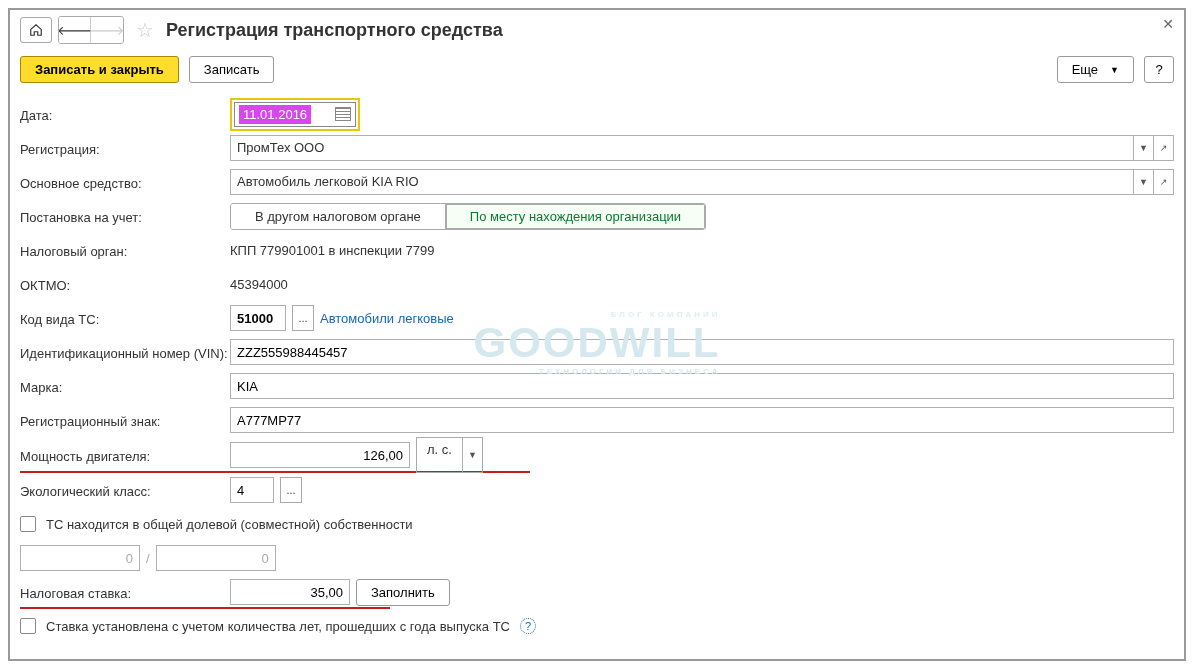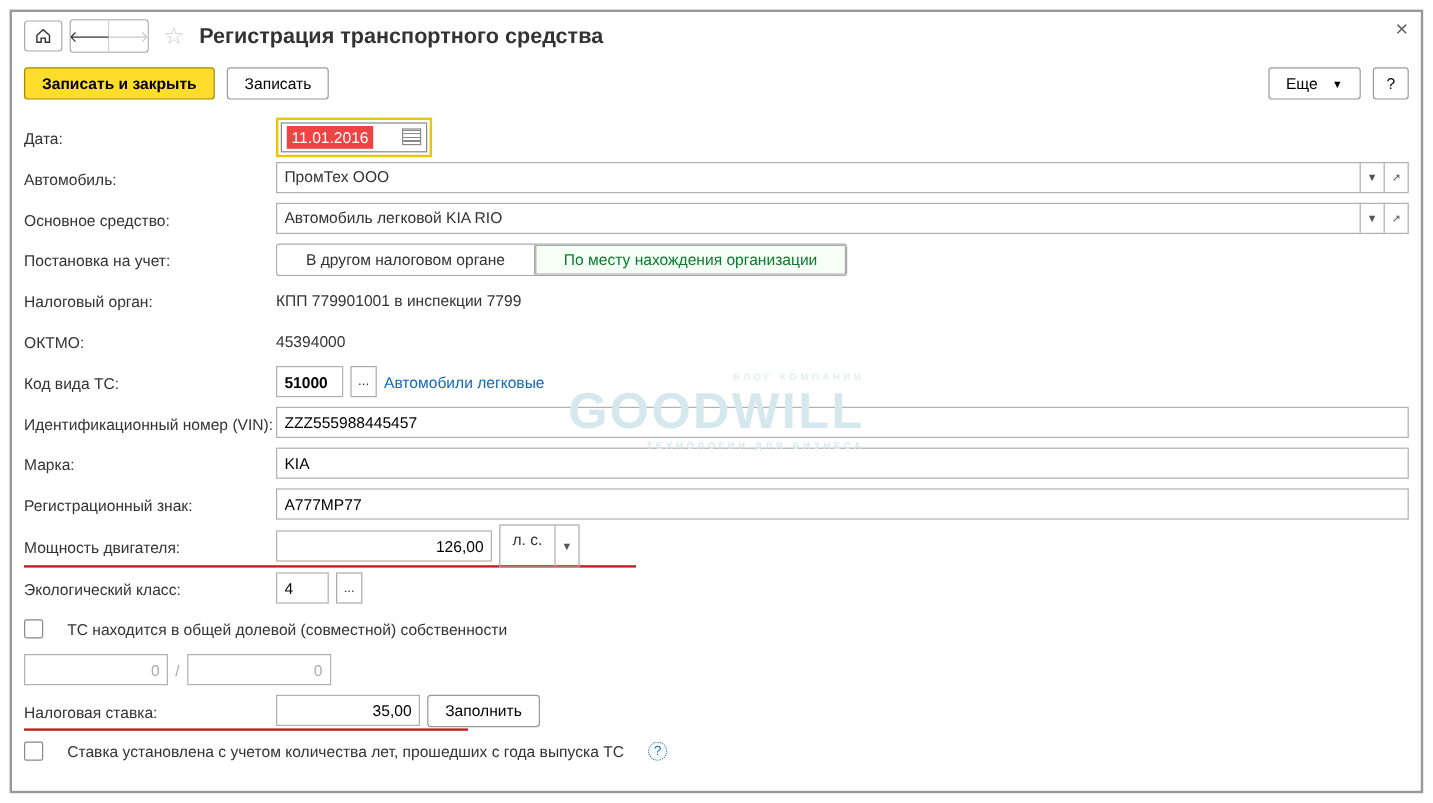--- a/index.html
+++ b/index.html
@@ -85,21 +85,21 @@
 .field-wrap { flex: 1; display: flex; align-items: center; gap: 6px; }
 .input {
   border: 1px solid #b0b0b0;
   padding: 4px 6px;
   font-size: 13px;
   background: #fff;
   height: 26px;
 }
 .input-full { flex: 1; }
 .input-highlight {
-  background: #ef4444;
+  background: #d946ef;
   color: #fff;
   border: none;
   padding: 2px 4px;
 }
 .date-box {
   border: 2px solid #e8c800;
   display: inline-flex;
   align-items: center;
   padding: 2px;
   gap: 4px;
@@ -159,21 +159,21 @@
   margin-top: -2px;
 }
 .checkbox {
   width: 16px; height: 16px;
   border: 1px solid #888;
   border-radius: 2px;
   background: #fff;
   cursor: pointer;
   flex-shrink: 0;
 }
-.check-row { display: flex; align-items: center; gap: 20px; min-height: 34px; padding: 2px 0; }
+.check-row { display: flex; align-items: center; gap: 10px; min-height: 34px; padding: 2px 0; }
 .help-q {
   display: inline-block;
   border: 1px dotted #1068bf;
   border-radius: 50%;
   width: 16px; height: 16px;
   text-align: center;
   color: #1068bf;
   font-size: 11px;
   line-height: 14px;
   cursor: pointer;
@@ -236,21 +236,21 @@
         <div class="date-box">
           <div class="date-inner">
             <span class="input-highlight">11.01.2016</span>
             <span class="calendar-icon"></span>
           </div>
         </div>
       </div>
     </div>
 
     <div class="row">
-      <div class="label">Автомобиль:</div>
+      <div class="label">Регистрация:</div>
       <div class="field-wrap">
         <div class="combo">
           <div class="combo-text">ПромТех ООО</div>
           <div class="combo-btn">▼</div>
           <div class="combo-btn">↗</div>
         </div>
       </div>
     </div>
 
     <div class="row">

